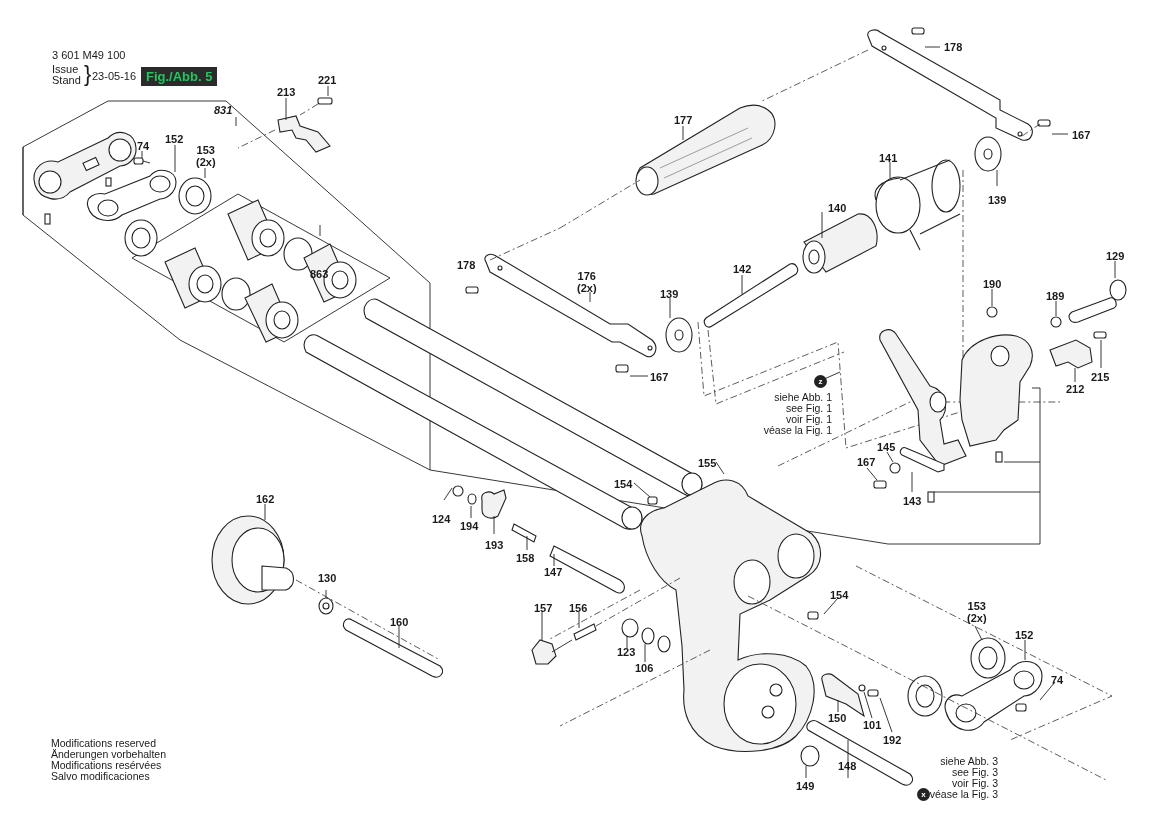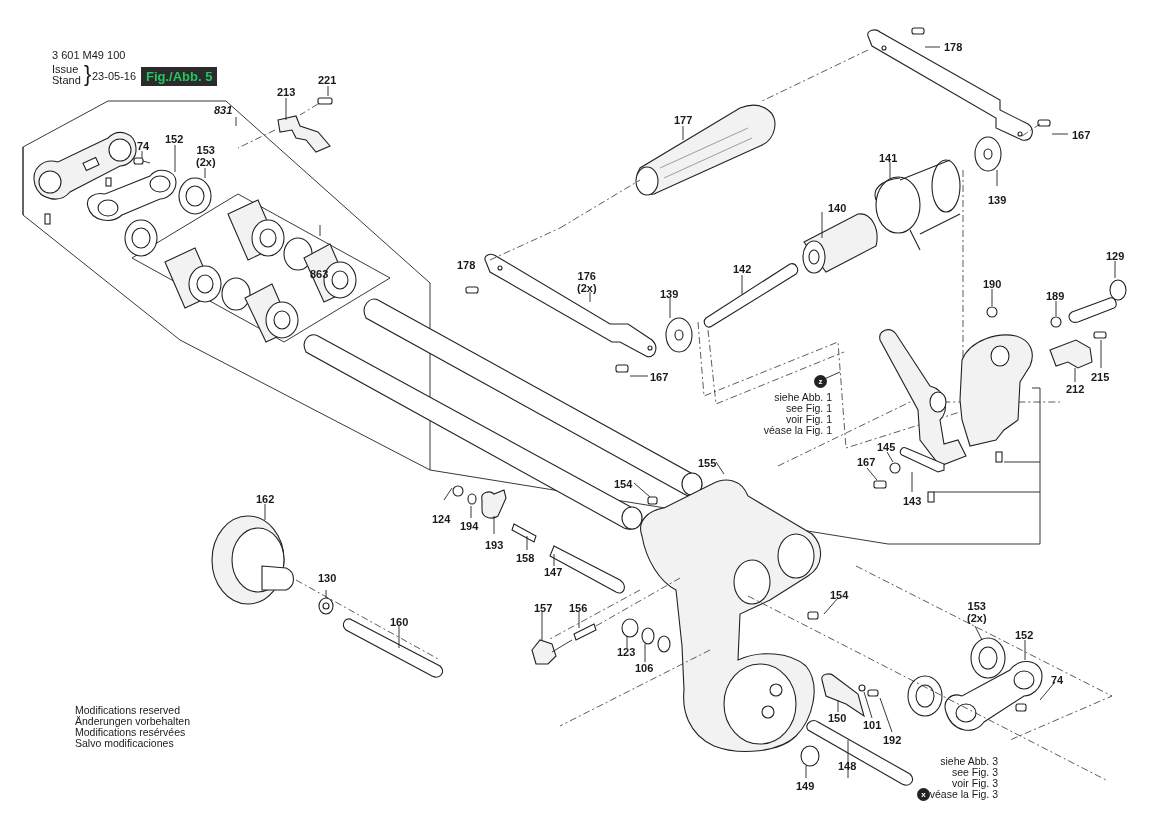--- a/index.html
+++ b/index.html
@@ -5,21 +5,21 @@
   html, body { margin:0; padding:0; background:#ffffff; }
   body { width:1169px; height:826px; position:relative; overflow:hidden; font-family:"Liberation Sans", sans-serif; color:#1a1a1a; }
   #diagram { position:absolute; left:0; top:0; width:1169px; height:826px; }
   .lbl { position:absolute; font-size:11px; font-weight:bold; line-height:12px; white-space:nowrap; text-align:center; }
   .hdr { position:absolute; font-size:11px; line-height:12px; }
   .fig-badge { position:absolute; left:141px; top:67px; background:#2b2b2b; color:#22c55e; font-weight:bold; font-size:13px; padding:2px 5px 2px 5px; line-height:15px; }
   .issue { position:absolute; left:52px; top:64px; font-size:11px; line-height:11px; }
   .brace { position:absolute; left:84px; top:63px; font-size:22px; line-height:22px; font-weight:lighter; }
   .date { position:absolute; left:92px; top:70px; font-size:11px; }
   .note { position:absolute; font-size:10.5px; line-height:11px; text-align:right; }
-  .mods { position:absolute; left:51px; top:705px; font-size:10.5px; line-height:11px;margin-left:24px; }
+  .mods { position:absolute; left:51px; top:738px; font-size:10.5px; line-height:11px; }
   .badge { position:absolute; width:13px; height:13px; border-radius:50%; background:#222; color:#fff; font-size:8px; font-weight:bold; text-align:center; line-height:13px; }
   svg .o { fill:none; stroke:#222; stroke-width:1.1; }
   svg .of { fill:#fff; stroke:#222; stroke-width:1.1; }
   svg .g { fill:#f2f2f2; stroke:#222; stroke-width:1.1; }
   svg .d { fill:none; stroke:#333; stroke-width:0.8; stroke-dasharray:7 3 2 3; }
   svg .s { fill:none; stroke:#222; stroke-width:0.9; }
   svg .t { fill:none; stroke:#777; stroke-width:0.7; }
 </style>
 </head>
 <body>

